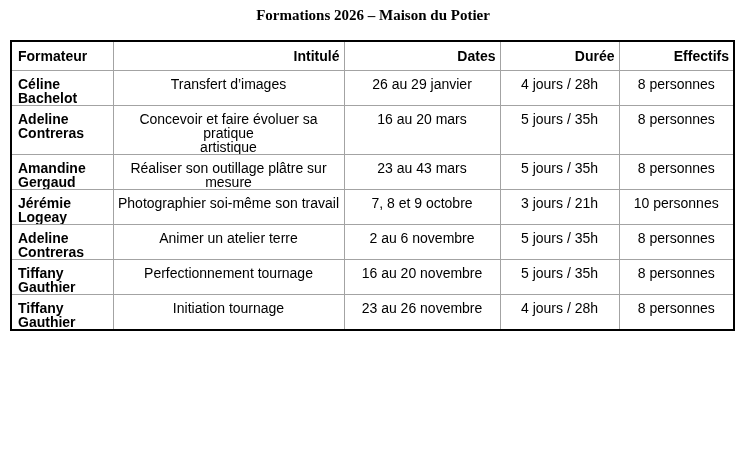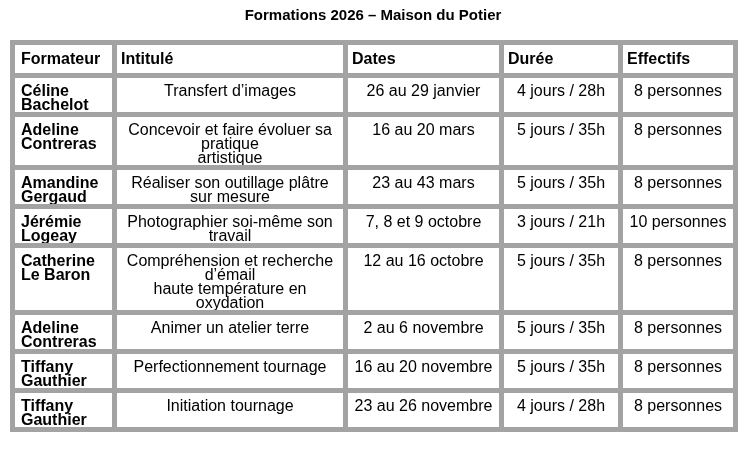--- a/index.html
+++ b/index.html
@@ -12,45 +12,46 @@
     color: #000000;
     overflow: hidden;
   }
   .doc-title {
     font-size: 15px;
     font-weight: bold;
     text-align: center;
     margin: 6px 0 0 0;
     line-height: 18px;
     color: #000000;
+    font-family: Liberation Serif, serif;
   }
   table.formations {
     border-collapse: collapse;
     table-layout: fixed;
     width: 723px;
     margin: 16px 0 0 10px;
     border: 2px solid #000000;
     background: #ffffff;
   }
   col.c-formateur { width: 102px; }
   col.c-intitule  { width: 231px; }
   col.c-dates     { width: 156px; }
   col.c-duree     { width: 119px; }
   col.c-effectifs { width: 115px; }
 
   th, td {
-    border: 5px solid #a3a3a3;
-    font-size: 16px;
+    border: 1px solid #a3a3a3;
+    font-size: 14px;
     line-height: 14px;
     vertical-align: top;
     overflow: hidden;
   }
   th {
     font-weight: bold;
-    text-align: left;
+    text-align: right;
     padding: 7px 4px 7px 4px;
   }
   th.col-formateur {
     text-align: left;
     padding-left: 6px;
   }
   td {
     padding: 6px 4px 0 4px;
     text-align: center;
     font-weight: normal;
@@ -120,29 +121,20 @@
       </tr>
       <tr>
         <td class="col-formateur">Jérémie
 Logeay</td>
         <td class="col-intitule">Photographier soi-même son travail</td>
         <td class="col-dates">7, 8 et 9 octobre</td>
         <td class="col-duree">3 jours / 21h</td>
         <td class="col-effectifs">10 personnes</td>
       </tr>
       <tr>
-        <td class="col-formateur">Catherine
-Le Baron</td>
-        <td class="col-intitule">Compréhension et recherche d’émail
-haute température en oxydation</td>
-        <td class="col-dates">12 au 16 octobre</td>
-        <td class="col-duree">5 jours / 35h</td>
-        <td class="col-effectifs">8 personnes</td>
-      </tr>
-      <tr>
         <td class="col-formateur">Adeline
 Contreras</td>
         <td class="col-intitule">Animer un atelier terre</td>
         <td class="col-dates">2 au 6 novembre</td>
         <td class="col-duree">5 jours / 35h</td>
         <td class="col-effectifs">8 personnes</td>
       </tr>
       <tr>
         <td class="col-formateur">Tiffany
 Gauthier</td>

